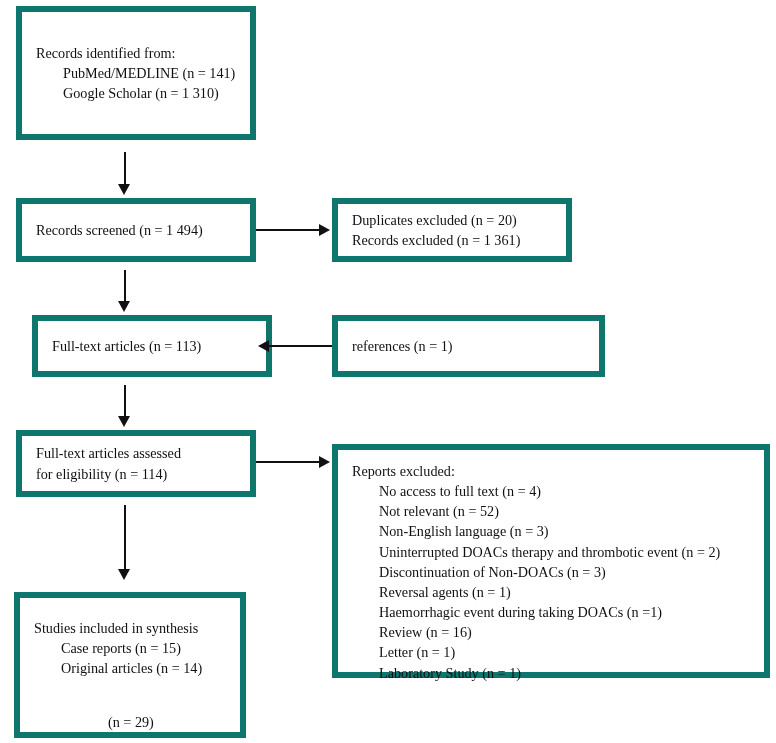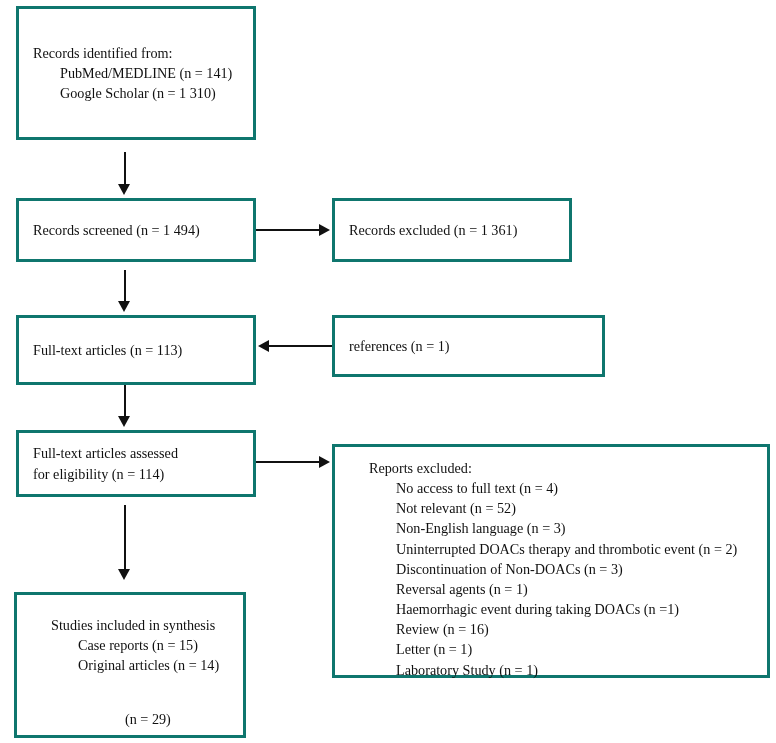--- a/index.html
+++ b/index.html
@@ -13,21 +13,21 @@
     width: 776px;
     height: 743px;
     background: #ffffff;
     font-family: "Liberation Serif", "DejaVu Serif", serif;
     color: #0d0d0d;
     overflow: hidden;
   }
   .box {
     position: absolute;
     box-sizing: border-box;
-    border: 3px solid #0f766e;
+    border: 6px solid #0f766e;
     background: #ffffff;
     font-size: 14.2px;
     line-height: 1.42;
     color: #101010;
   }
   .ln {
     display: block;
     white-space: pre;
   }
   .indent1 {
@@ -40,21 +40,20 @@
   .vcenter {
     display: flex;
     flex-direction: column;
     justify-content: center;
     height: 100%;
     padding-left: 14px;
     padding-right: 6px;
   }
   .vtop {
     padding: 11px 8px 6px 14px;
-    margin-left: 20px;
   }
   
   .v-line {
     position: absolute;
     width: 1.6px;
     background: #111111;
   }
   .h-line {
     position: absolute;
     height: 1.6px;
@@ -105,28 +104,29 @@
     <div class="vcenter">
       <span class="ln">Records screened (n = 1 494)</span>
     </div>
   </div>
 
   <div class="h-line" style="left:256px; top:229px; width:65px;"></div>
   <div class="arrow-right" style="left:319px; top:223.5px;"></div>
 
   <div class="box" style="left:332px; top:198px; width:240px; height:64px;">
     <div class="vcenter">
+      <span class="ln">Duplicates excluded (n = 20)</span>
       <span class="ln">Records excluded (n = 1 361)</span>
     </div>
   </div>
 
   <div class="v-line" style="left:124px; top:270px; height:33px;"></div>
   <div class="arrow-down" style="left:118px; top:301px;"></div>
 
-  <div class="box" style="left:16px; top:315px; width:240px; height:70px;font-family:Liberation Serif, serif;">
+  <div class="box" style="left:32px; top:315px; width:240px; height:62px;font-family:Liberation Serif, serif;">
     <div class="vcenter">
       <span class="ln">Full-text articles (n = 113)</span>
     </div>
   </div>
 
   <div class="h-line" style="left:269px; top:345px; width:63px;"></div>
   <div class="arrow-left" style="left:258px; top:339.5px;"></div>
 
   <div class="box" style="left:332px; top:315px; width:273px; height:62px;">
     <div class="vcenter">

